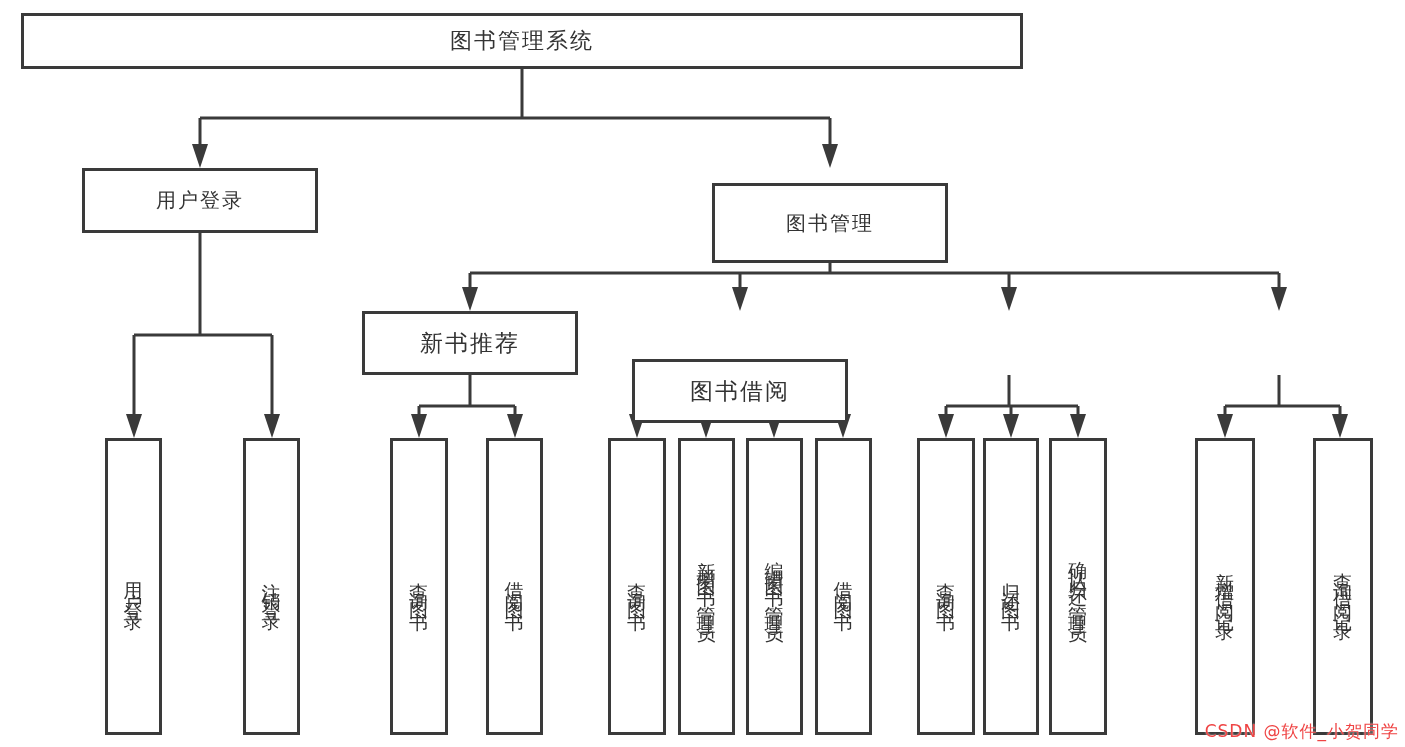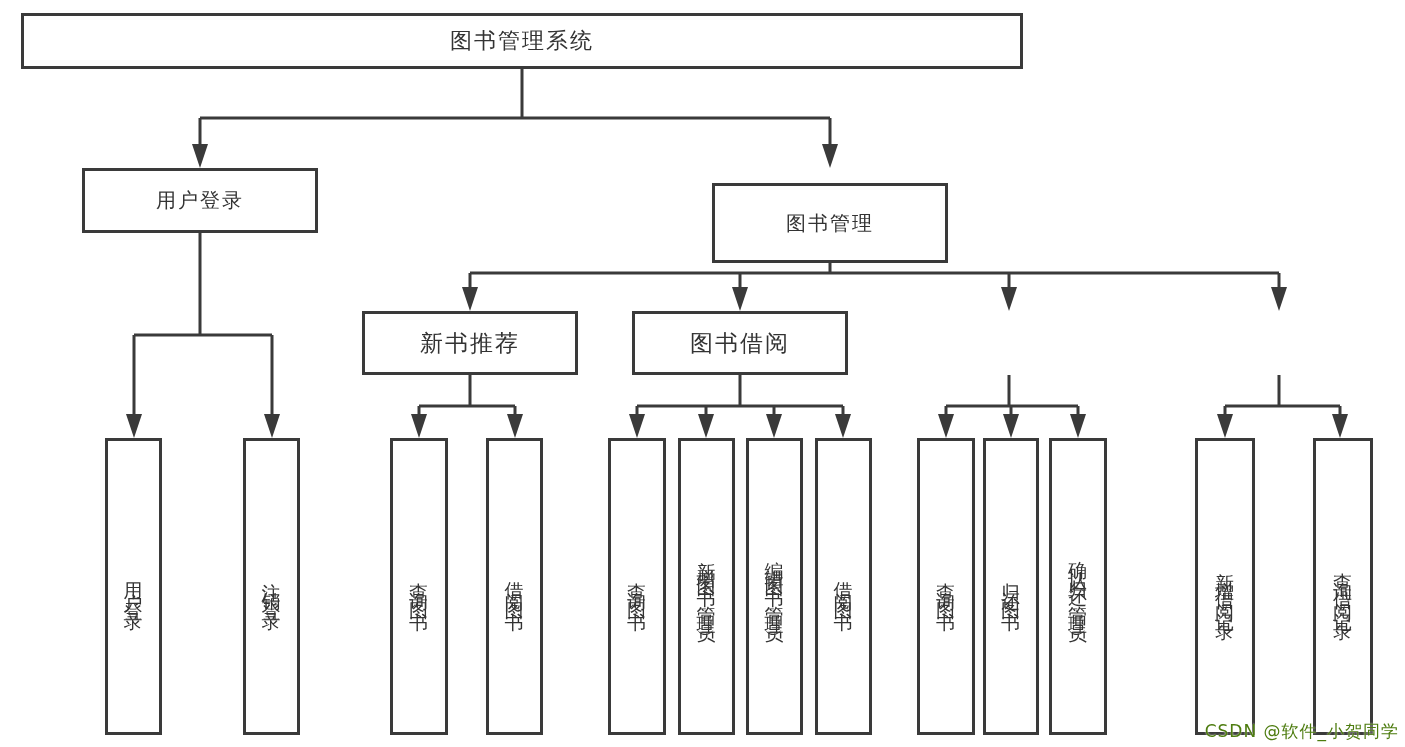--- a/index.html
+++ b/index.html
@@ -22,21 +22,21 @@
     align-items: center;
     justify-content: center;
     text-align: center;
   }
   .root-box  { left: 21px;  top: 13px;  width: 1002px; height: 56px; font-size: 22px; letter-spacing: 2px; }
   .lvl2      { font-size: 20px; letter-spacing: 2px; }
   .n-user    { left: 82px;  top: 168px; width: 236px; height: 65px; }
   .n-book    { left: 712px; top: 168px; width: 236px; height: 80px; margin-top: 15px; }
   .lvl3      { top: 311px; height: 64px; font-size: 23px; letter-spacing: 2px; }
   .n-new     { left: 362px;  width: 216px; }
-  .n-borrow  { left: 632px;  width: 216px; }
+  .n-borrow  { left: 632px;  width: 216px; margin-top: 48px; }
   .n-current { left: 902px;  width: 215px; }
   .n-record  { left: 1172px; width: 215px; }
   .leaf {
     top: 438px;
     height: 297px;
     font-size: 19px;
     writing-mode: vertical-rl;
     text-orientation: mixed;
     letter-spacing: 10px;
     line-height: 1.1;
@@ -53,21 +53,21 @@
   .lf-9  { left: 917px;  width: 58px; }
   .lf-10 { left: 983px;  width: 56px; }
   .lf-11 { left: 1049px; width: 58px; }
   .lf-12 { left: 1195px; width: 60px; }
   .lf-13 { left: 1313px; width: 60px; }
   .watermark {
     position: absolute;
     right: 6px;
     bottom: 4px;
     font-size: 17px;
-    color: #4d7c0f;
+    color: #ef4444;
     letter-spacing: 1px;
     z-index: 5;
     text-shadow: 0 0 2px #ffffff;
   }
 </style>
 </head>
 <body>
 
 <div class="canvas">
 

